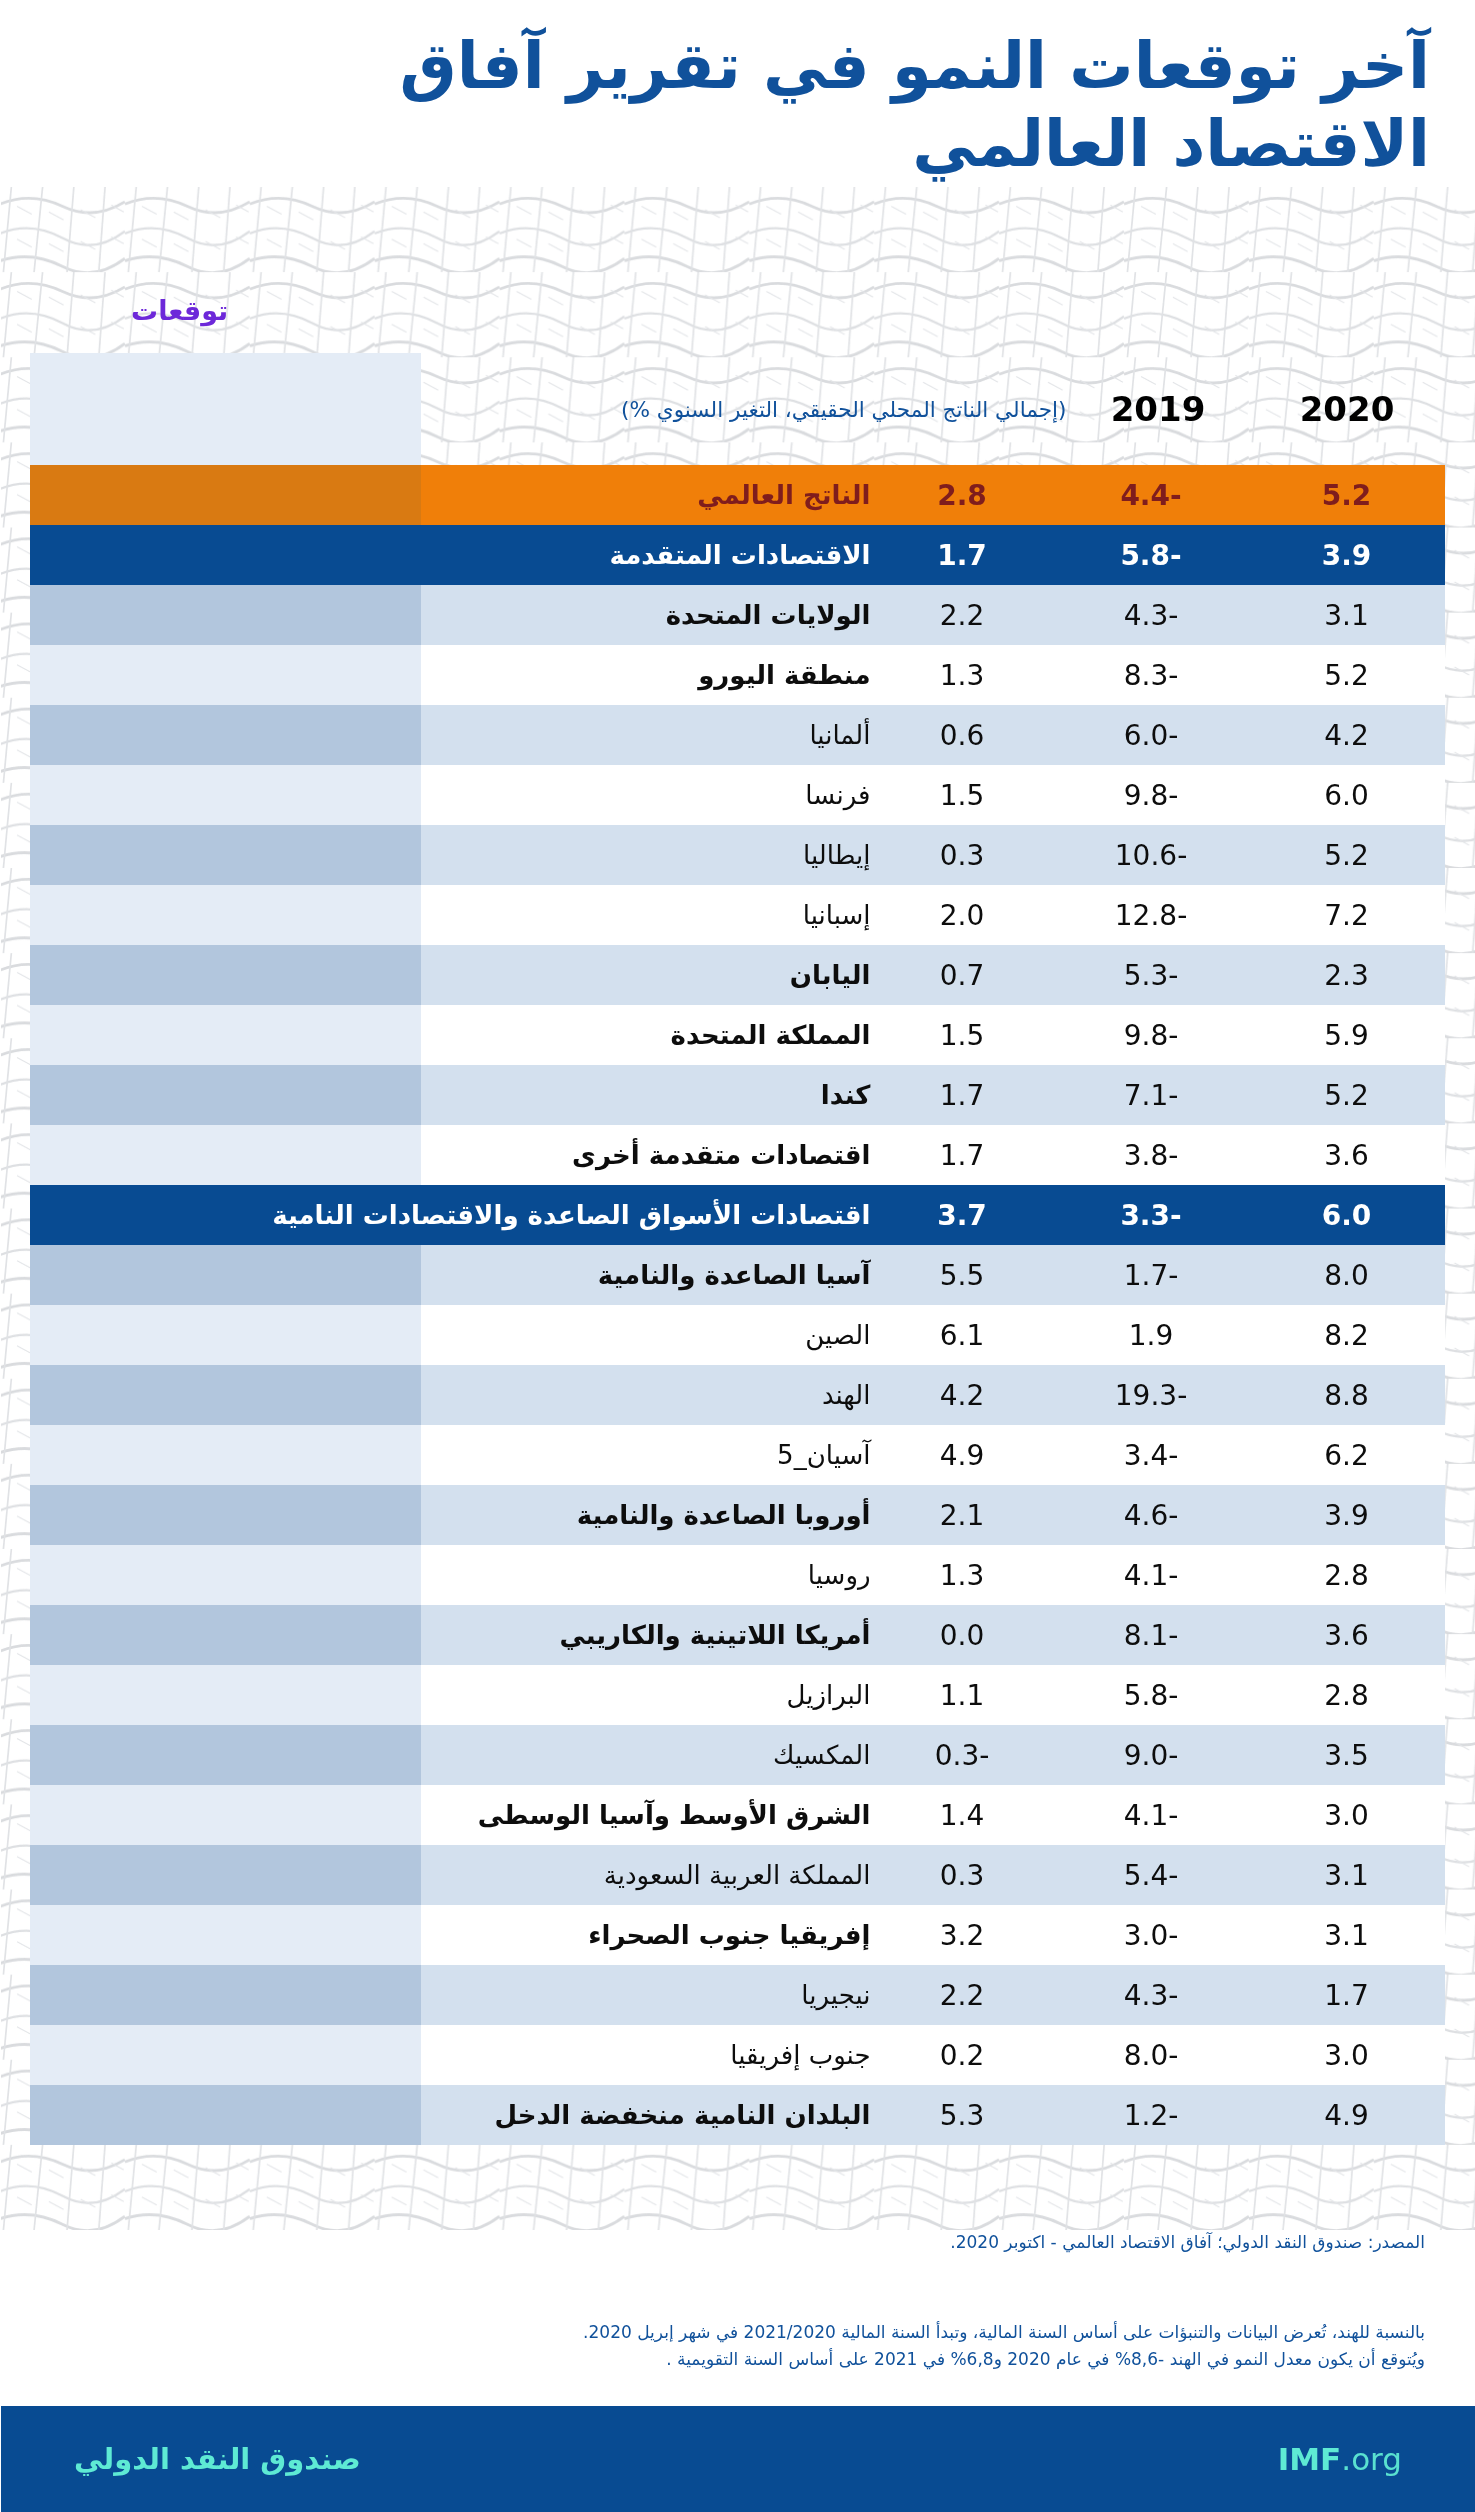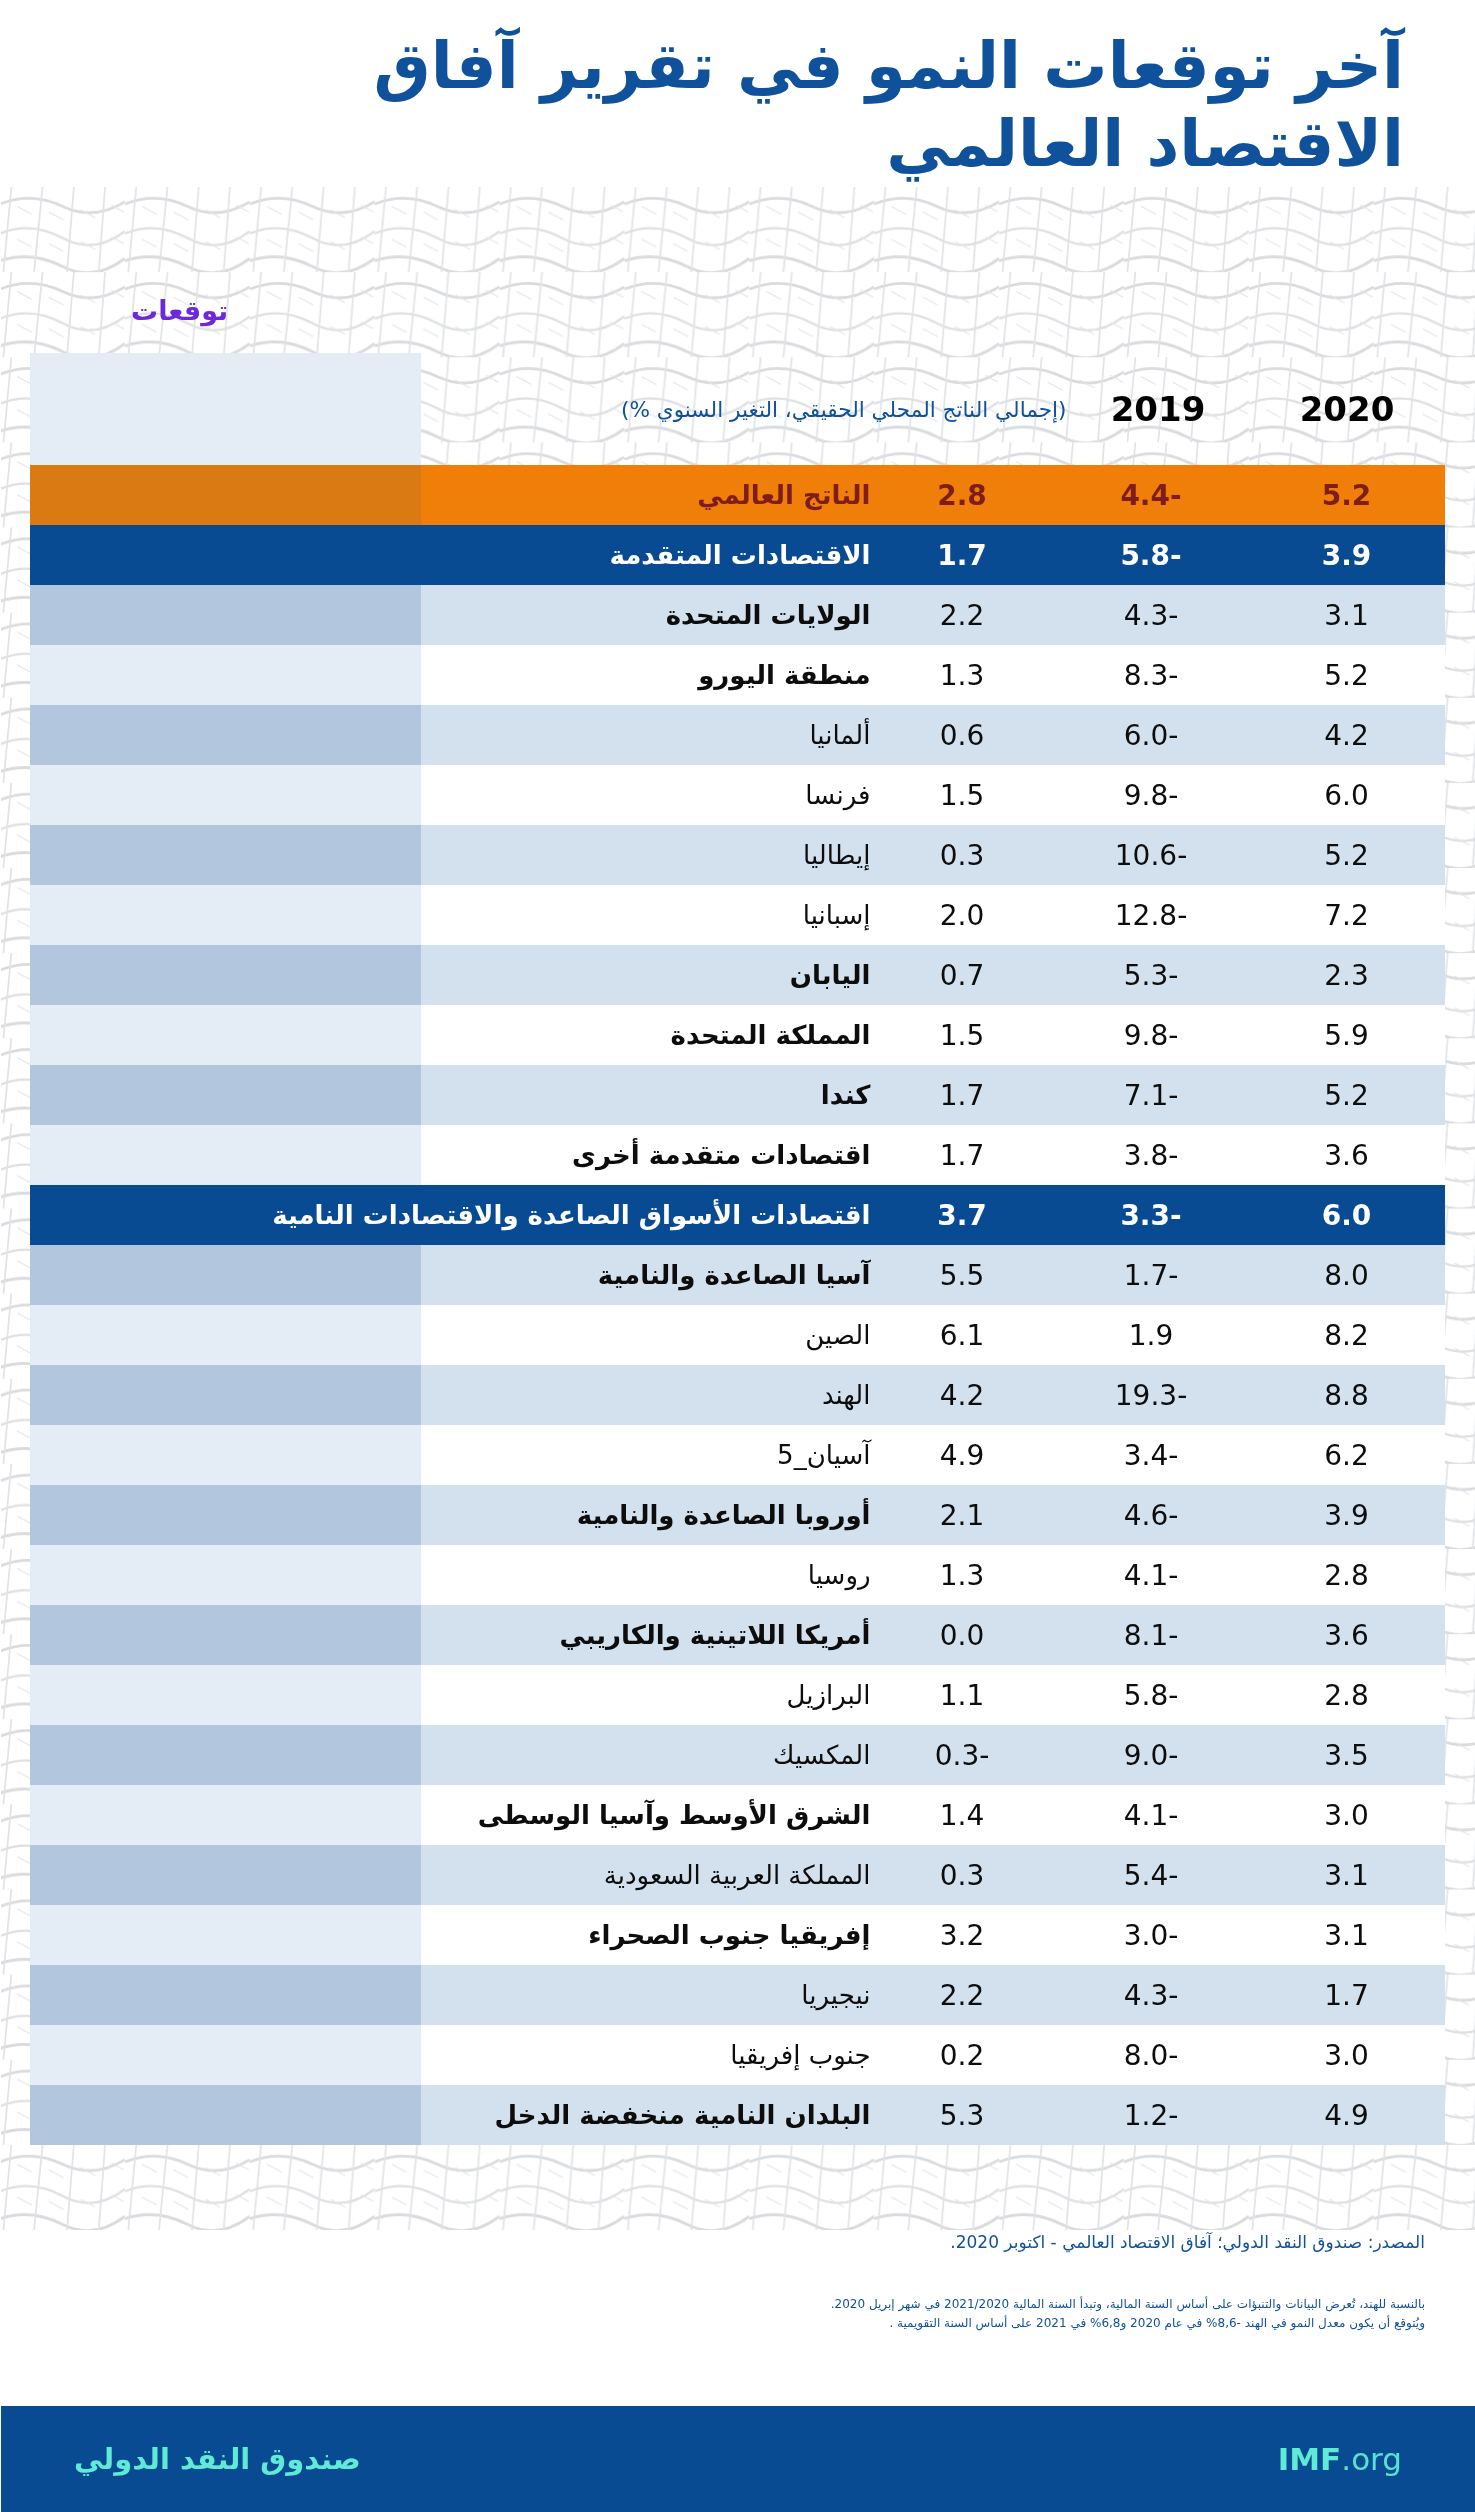--- a/index.html
+++ b/index.html
@@ -12,21 +12,21 @@
   }
 
   
   #bg-texture {
     position:absolute; left:0; top:187px; width:1476px; height:2043px;
     z-index:0; pointer-events:none; opacity:.95;
   }
 
   
   #title-block {
-    position:absolute; right:72px; top:27px; width:1306px; z-index:5;
+    position:absolute; right:46px; top:27px; width:1306px; z-index:5;
     text-align:right;
   }
   #title-text {
     font-family:"DejaVu Sans","Liberation Sans",sans-serif;
     font-size:64px; line-height:1.22; font-weight:700;
     color:#10519b; letter-spacing:0px;
   }
 
   
   #forecast-label {
@@ -89,21 +89,21 @@
 
   .bold-label .c-label { font-weight:700; }
 
   
   #notes {
     position:absolute; right:51px; top:2231px; width:1374px; z-index:5;
     text-align:right; color:#10519b;
     font-family:"DejaVu Sans","Liberation Sans",sans-serif;
   }
   #source-note { font-size:17px; line-height:1.4; }
-  #india-note  { font-size:12px; line-height:1.62; margin-top:40px;text-align:right; }
+  #india-note  { font-size:17px; line-height:1.62; margin-top:64px;text-align:right; }
 
   
   #footer-bar {
     position:absolute; left:0; bottom:0; width:1476px; height:106px;
     background:#084b92; z-index:10;
     display:flex; align-items:center; justify-content:space-between;
     padding:0 74px;
   }
   #footer-org {
     color:#5eead4; font-size:29px; font-weight:700; direction:rtl;

